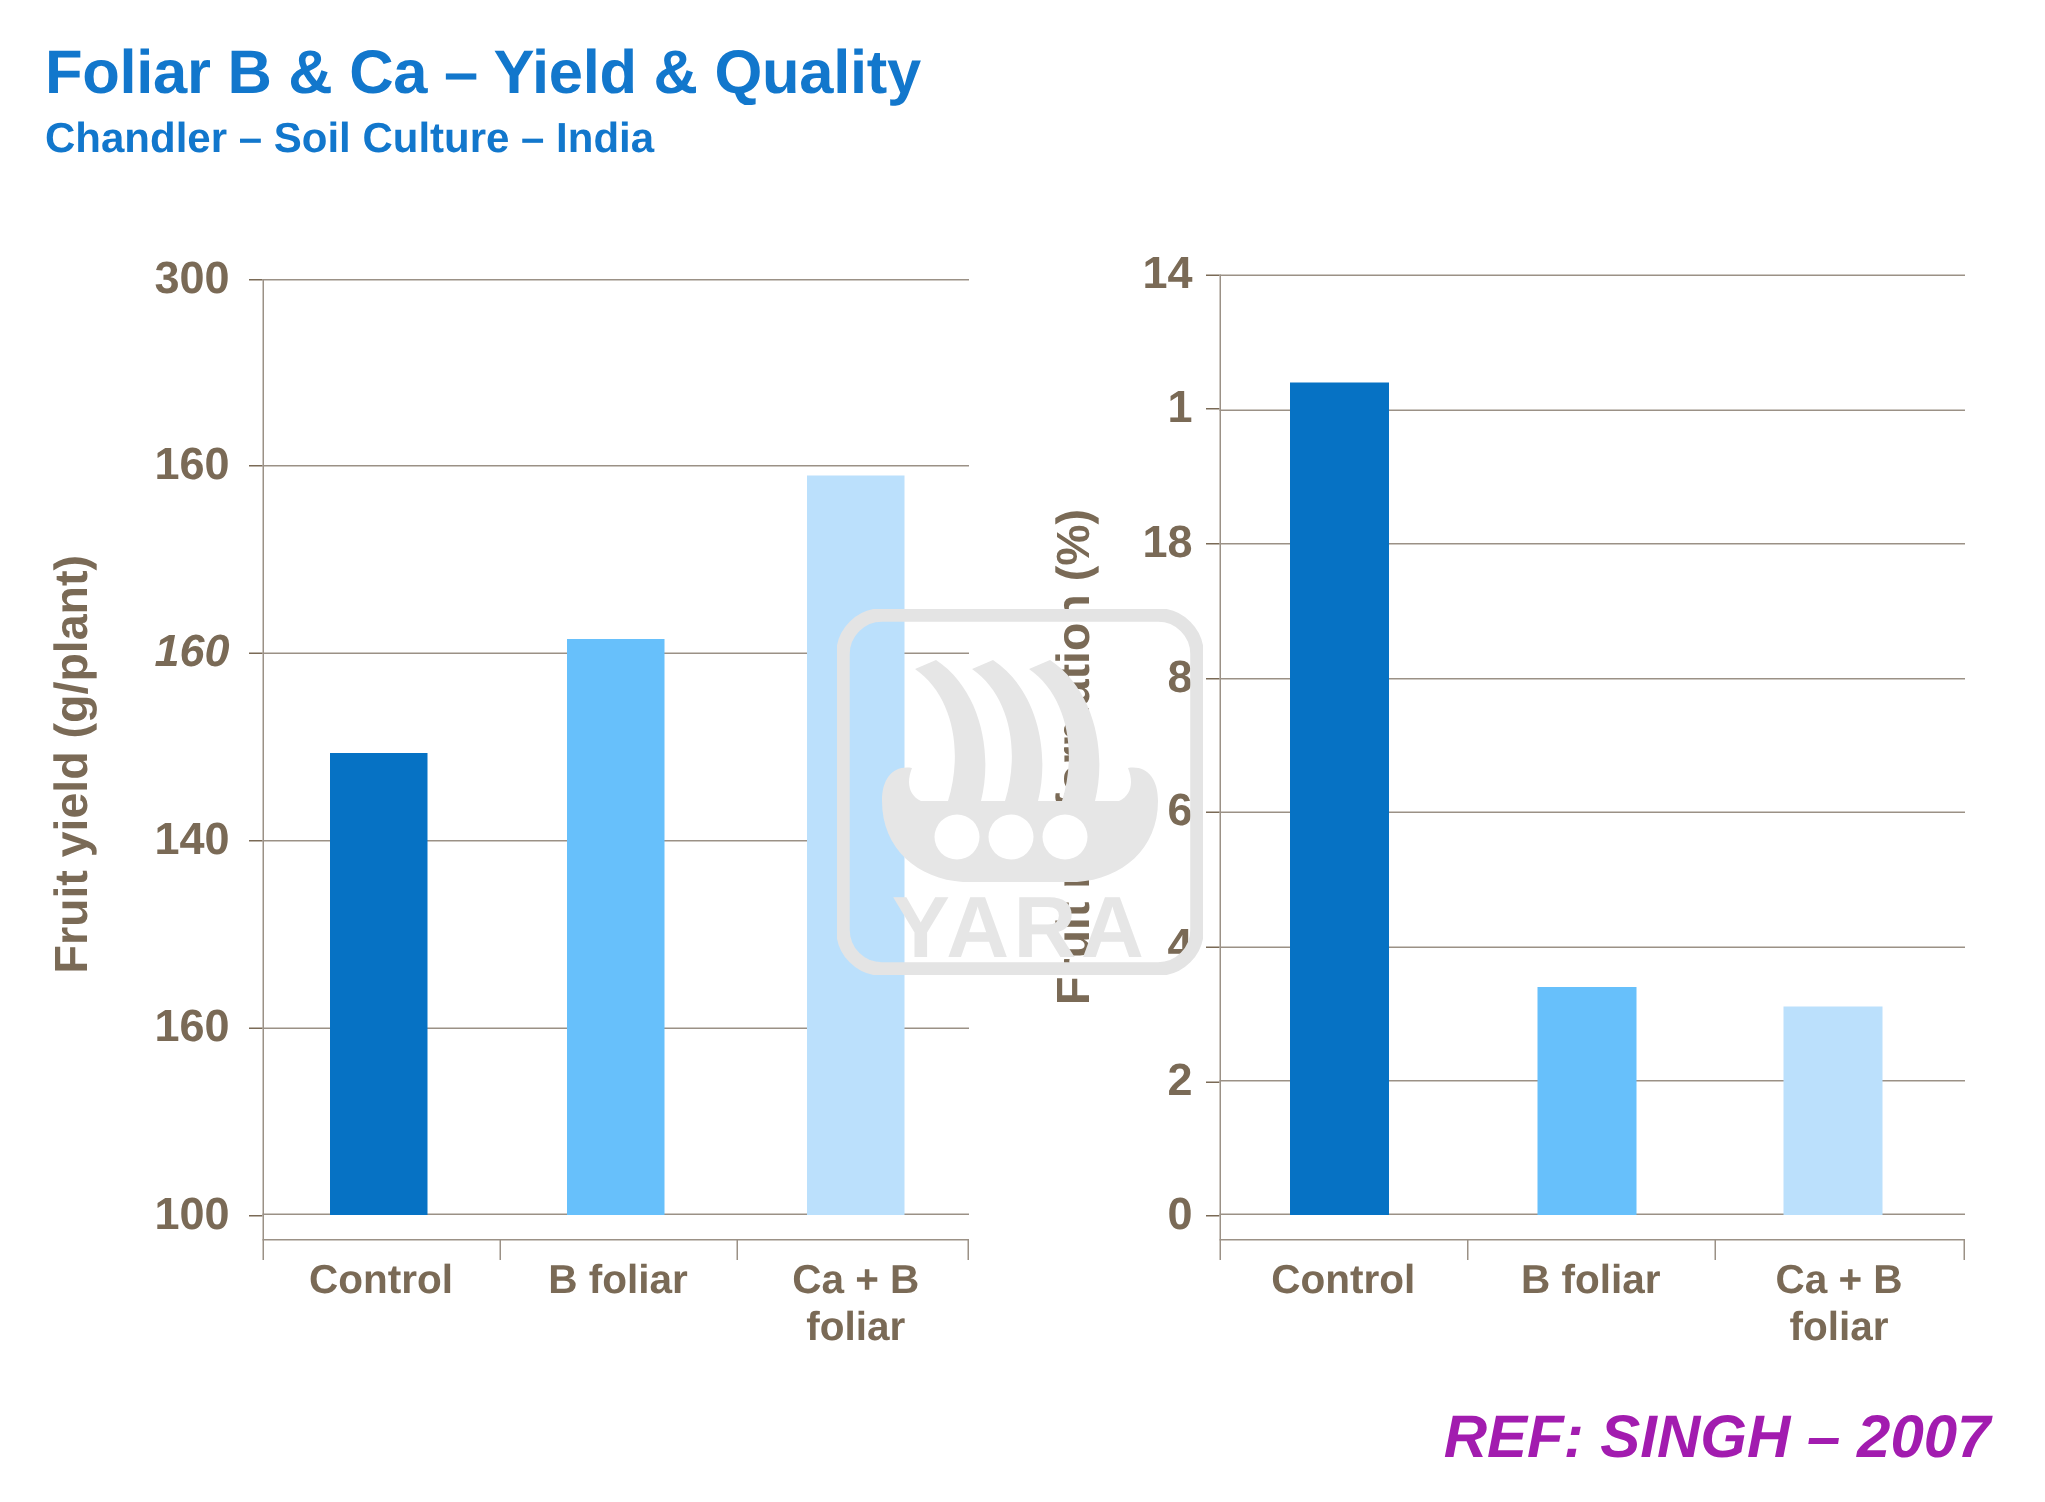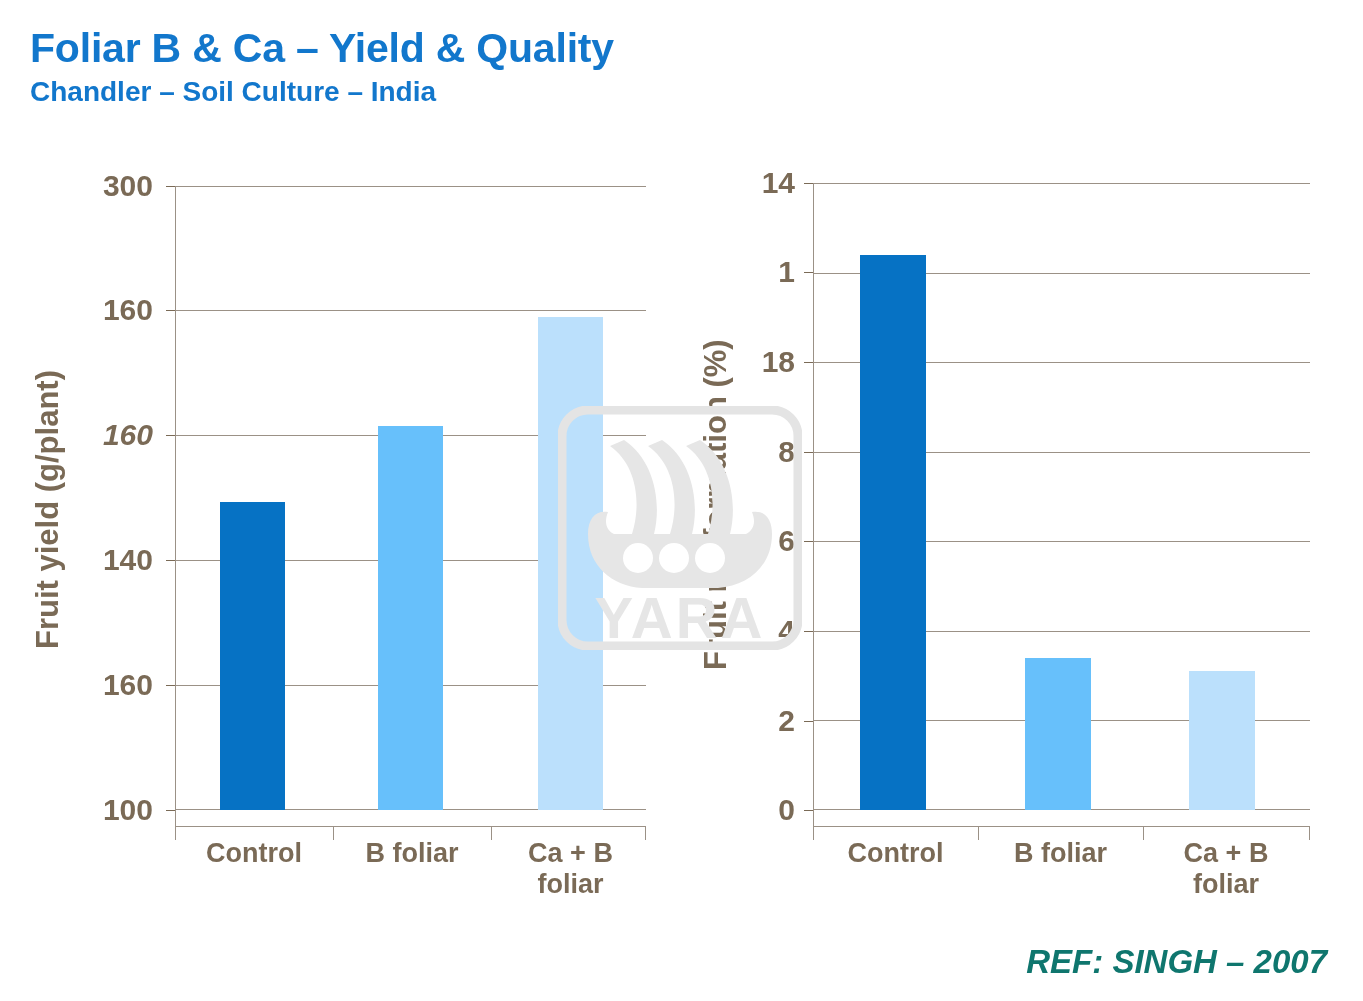--- a/index.html
+++ b/index.html
@@ -68,22 +68,22 @@
     position: absolute; color: #7A6A56; font-weight: bold;
     font-size: 27px; text-align: center; line-height: 1.15;
   }
   .cat-tick {
     position: absolute; width: 1px; height: 14px; background: #9B9186;
   }
 
   
   #ref-note {
     position: absolute; right: 36px; bottom: 20px;
-    font-size: 33px; font-weight: bold; font-style: italic;
-    color: #0f766e; white-space: nowrap;
+    font-size: 40px; font-weight: bold; font-style: italic;
+    color: #a21caf; white-space: nowrap;
   }
 </style>
 </head>
 <body>
 
 <div id="page">
 
   <div id="title-block">
     <div id="main-title">Foliar B &amp; Ca – Yield &amp; Quality</div>
     <div id="sub-title">Chandler – Soil Culture – India</div>

